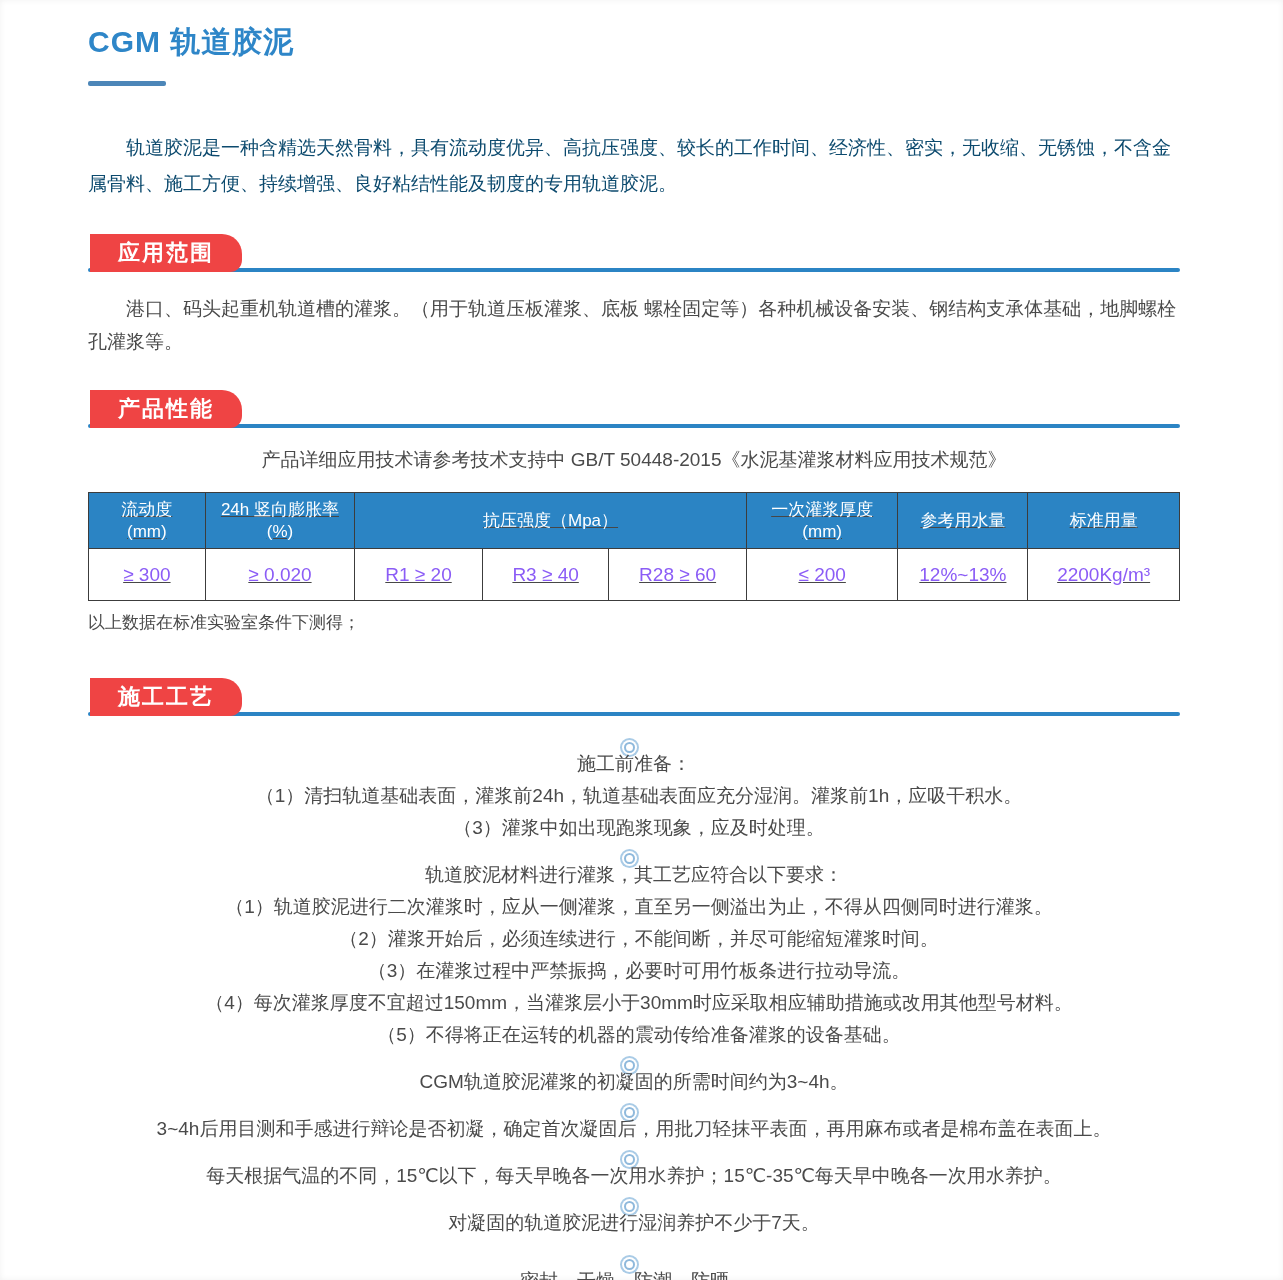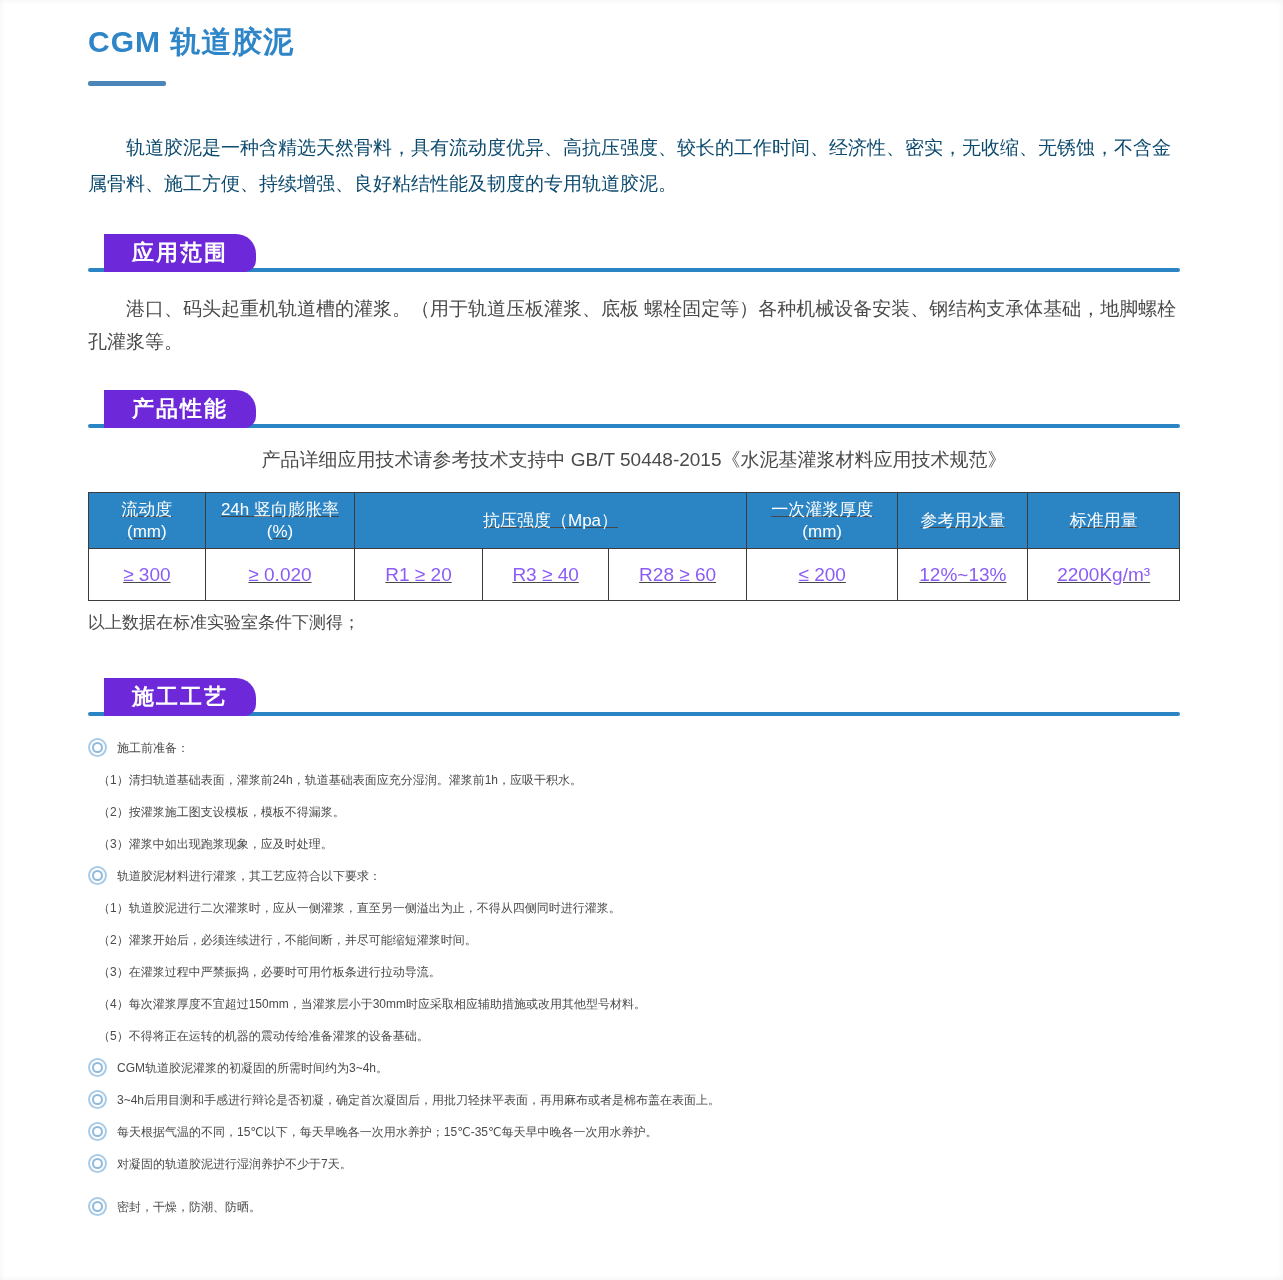--- a/index.html
+++ b/index.html
@@ -28,22 +28,22 @@
     text-indent:2em;
   }
 
   
   .section-header{position:relative;height:38px;margin-top:32px;}
   .section-rule{
     position:absolute;left:0;right:0;bottom:0;height:4px;
     background:#2b84c4;border-radius:2px;
   }
   .section-tab{
-    position:absolute;left:16px;top:0;bottom:0;width:152px;
-    background:#6d28d9;color:#ffffff;
+    position:absolute;left:2px;top:0;bottom:0;width:152px;
+    background:#ef4444;color:#ffffff;
     border-radius:0 20px 12px 0;
     display:flex;align-items:center;justify-content:center;
     font-size:22px;font-weight:bold;letter-spacing:2px;
   }
 
   .section-body{
     margin-top:20px;font-size:19px;line-height:33px;color:#4a4a4a;
     text-indent:2em;
   }
 
@@ -66,22 +66,22 @@
     font-size:17px;line-height:22px;height:55px;
   }
   table.spec td{
     background:#ffffff;color:#8b5cf6;font-size:19px;height:51px;
   }
   .footnote{margin-top:10px;font-size:17px;color:#4a4a4a;}
 
   
   ul.doc-list{list-style:none;margin:22px 0 0 0;padding:0;}
   ul.doc-list li{
-    font-size:12px;color:#4a4a4a;line-height:21px;
-    margin-bottom:11px;display:flex;align-items:flex-start;
+    font-size:19px;color:#4a4a4a;line-height:21px;
+    margin-bottom:11px;display:flex;align-items:center;flex-direction:column;
   }
   ul.doc-list li.sub{padding-left:10px;}
   .ring{
     flex:0 0 auto;display:inline-block;
     width:7px;height:7px;border:2px solid #8fb9dc;border-radius:50%;
     box-shadow:0 0 0 2px #ffffff,0 0 0 4px #a9cbe6;
     margin:4px 14px 0 4px;background:#ffffff;
   }
   .li-text{flex:1 1 auto;}
 </style>
@@ -157,23 +157,20 @@
 
   <ul class="doc-list">
     <li>
       <span class="ring"></span>
       <span class="li-text">施工前准备：</span>
     </li>
     <li class="sub">
       <span class="li-text">（1）清扫轨道基础表面，灌浆前24h，轨道基础表面应充分湿润。灌浆前1h，应吸干积水。</span>
     </li>
     <li class="sub">
-      <span class="li-text">（2）按灌浆施工图支设模板，模板不得漏浆。</span>
-    </li>
-    <li class="sub">
       <span class="li-text">（3）灌浆中如出现跑浆现象，应及时处理。</span>
     </li>
     <li>
       <span class="ring"></span>
       <span class="li-text">轨道胶泥材料进行灌浆，其工艺应符合以下要求：</span>
     </li>
     <li class="sub">
       <span class="li-text">（1）轨道胶泥进行二次灌浆时，应从一侧灌浆，直至另一侧溢出为止，不得从四侧同时进行灌浆。</span>
     </li>
     <li class="sub">

